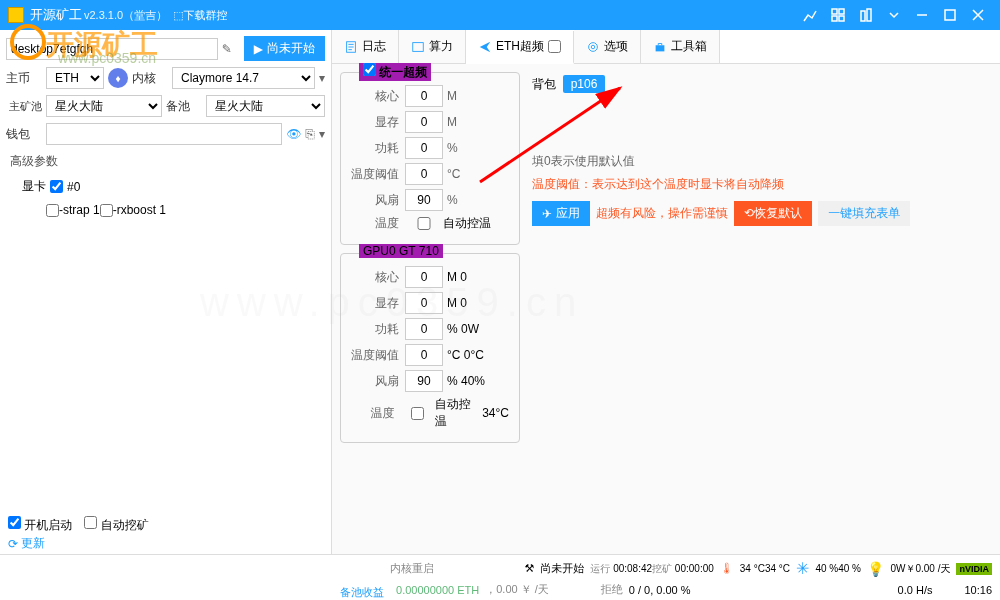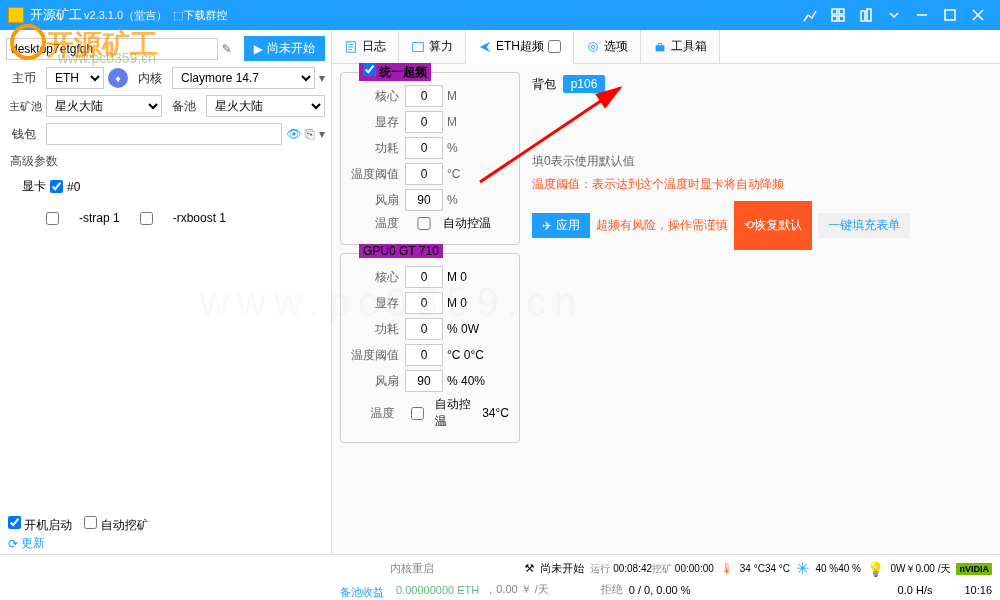--- a/index.html
+++ b/index.html
@@ -17,34 +17,34 @@
     .watermark { position: absolute; top: 18px; left: 10px; font-size: 28px; color: rgba(255,152,0,0.7); font-weight: bold; z-index: 100; pointer-events: none; }
     .watermark .orange-circle { display: inline-block; width: 36px; height: 36px; border: 4px solid #ff9800; border-radius: 50%; position: relative; top: 6px; }
     .watermark-url { position: absolute; top: 50px; left: 58px; font-size: 14px; color: rgba(120,160,70,0.5); z-index: 100; pointer-events: none; }
     .watermark-bg { position: absolute; top: 280px; left: 200px; font-size: 40px; color: rgba(200,200,200,0.1); z-index: 1; pointer-events: none; letter-spacing: 8px; }
     
     .main { display: flex; height: 524px; }
     .sidebar { width: 332px; border-right: 1px solid #ddd; padding: 6px; position: relative; }
     .content { flex: 1; background: #fafafa; }
     
     .row { display: flex; align-items: center; margin-bottom: 6px; gap: 4px; }
-    .label { width: 36px; text-align: center; color: #333; }
+    .label { width: 36px; text-align: left; color: #333; }
     .label-sm { width: 36px; text-align: right; color: #333; font-size: 11px; }
     input[type=text] { border: 1px solid #ccc; padding: 3px 4px; font-size: 12px; height: 22px; }
     select { border: 1px solid #ccc; padding: 2px 4px; font-size: 12px; height: 22px; background: #fff; }
     .btn-blue { background: #1e9fff; color: #fff; border: none; padding: 4px 10px; font-size: 12px; cursor: pointer; display: inline-flex; align-items: center; gap: 4px; }
-    .btn-red { background: #ff5722; color: #fff; border: none; padding: 16px 10px; font-size: 12px; cursor: pointer; }
+    .btn-red { background: #ff5722; color: #fff; border: none; padding: 4px 10px; font-size: 12px; cursor: pointer; }
     .btn-light { background: #f0f0f0; color: #1e9fff; border: none; padding: 4px 10px; font-size: 12px; cursor: pointer; }
     .coin-icon { width: 20px; height: 20px; background: #627eea; border-radius: 50%; display: inline-flex; align-items: center; justify-content: center; color: #fff; font-size: 10px; }
     .eye-icon { color: #1e9fff; cursor: pointer; }
     .copy-icon { color: #666; cursor: pointer; }
     
     .adv-label { color: #555; margin: 8px 0 8px 4px; }
     .tree-item { margin-left: 16px; display: flex; align-items: center; gap: 4px; }
-    .tree-sub { margin-left: 40px; margin-top: 16px; display: flex; align-items: center; gap: 20px; }
+    .tree-sub { margin-left: 40px; margin-top: 8px; display: flex; align-items: center; gap: 0; }
     
     .bottom-checks { position: absolute; bottom: 20px; left: 8px; display: flex; gap: 12px; }
     .refresh-link { position: absolute; bottom: 2px; left: 8px; color: #1e9fff; cursor: pointer; font-size: 12px; display: flex; align-items: center; gap: 3px; }
     
     .tabs { display: flex; background: #fff; border-bottom: 1px solid #ddd; height: 34px; }
     .tab { padding: 0 12px; display: flex; align-items: center; gap: 4px; border-right: 1px solid #ddd; cursor: pointer; background: #fafafa; }
     .tab.active { background: #fff; border-bottom: 2px solid #fff; position: relative; top: 1px; }
     .tab svg { width: 14px; height: 14px; }
     
     .oc-area { display: flex; padding: 8px; gap: 12px; position: relative; }

